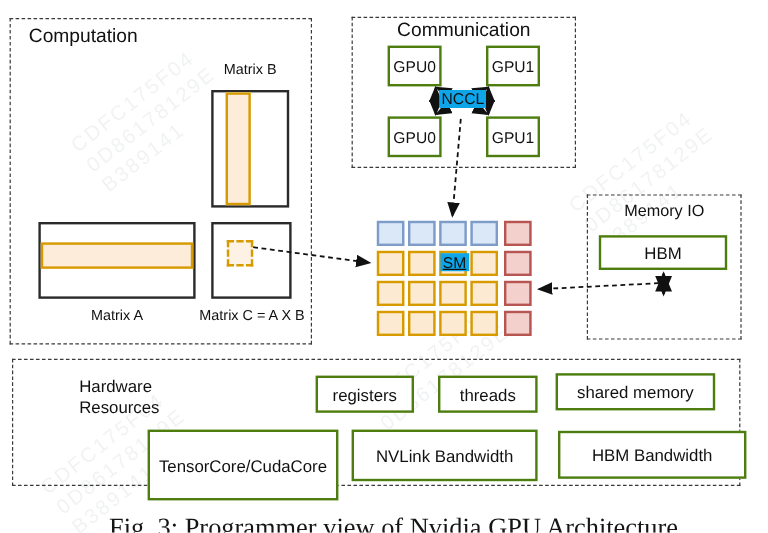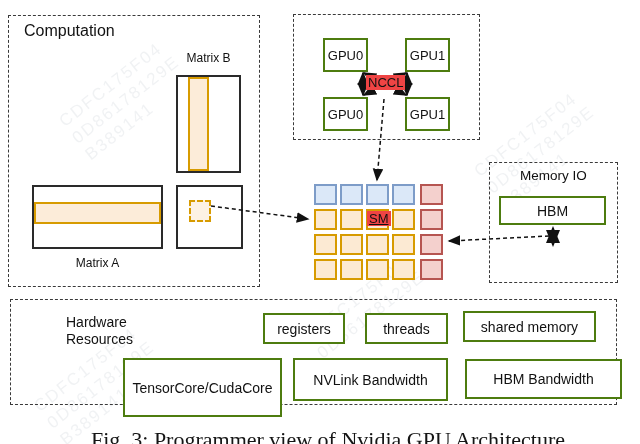--- a/index.html
+++ b/index.html
@@ -35,21 +35,21 @@
   .grid-main { position:absolute; left:314px; top:184px; display:grid;
                grid-template-columns:repeat(4,23px); grid-auto-rows:21px;
                column-gap:3px; row-gap:4px; }
   .grid-red  { position:absolute; left:420px; top:184px; display:grid;
                grid-template-columns:23px; grid-auto-rows:21px; row-gap:4px; }
   .cell { box-sizing:border-box; width:23px; height:21px; }
   .cell.blue   { background:#dbe8f8; border:2px solid #7d9cc8; }
   .cell.orange { background:#fcead3; border:2px solid #d79b00; }
   .cell.red    { background:#f4d0cd; border:2px solid #b65551; }
 
-  .tag-label { position:absolute; background:#ef4444; font-size:13px;
+  .tag-label { position:absolute; background:#0ea5e9; font-size:13px;
                padding:0 2px; z-index:6; }
 
   svg.overlay { position:absolute; left:0; top:0; z-index:5; pointer-events:none; }
 
   
   .wm { position:absolute; transform:rotate(-38deg); transform-origin:0 0;
         opacity:0.12; color:#8a97a6; font-size:17px; letter-spacing:2px;
         line-height:21px; white-space:nowrap; z-index:0; }
 
   .caption { position:absolute; left:0; right:0; top:427px; text-align:center;
@@ -91,22 +91,24 @@
   </div>
 
   <div class="abs matrix-box z1" style="left:32px; top:185px; width:131px; height:64px;">
     <div class="hl-band" style="left:0; top:15px; width:127px; height:22px;"></div>
   </div>
   <div class="abs matrix-label z2" style="left:32px; top:256px; width:131px;">Matrix A</div>
 
   <div class="abs matrix-box z1" style="left:176px; top:185px; width:67px; height:64px;">
     <div class="hl-dashed" style="left:11px; top:13px; width:22px; height:22px;"></div>
   </div>
+  <div class="abs matrix-label z2" style="left:158px; top:256px; width:104px;">Matrix C = A X B</div>
 
   <div class="abs dashed-box z1" style="left:293px; top:14px; width:187px; height:126px;"></div>
+  <div class="abs box-title center-text z2" style="left:293px; top:17px; width:187px;">Communication</div>
 
   <div class="abs solid-box z2" style="left:323px; top:38px; width:45px; height:34px;">
     <span>GPU0</span>
   </div>
   <div class="abs solid-box z2" style="left:405px; top:38px; width:45px; height:34px;">
     <span>GPU1</span>
   </div>
   <div class="abs solid-box z2" style="left:323px; top:97px; width:45px; height:34px;">
     <span>GPU0</span>
   </div>

